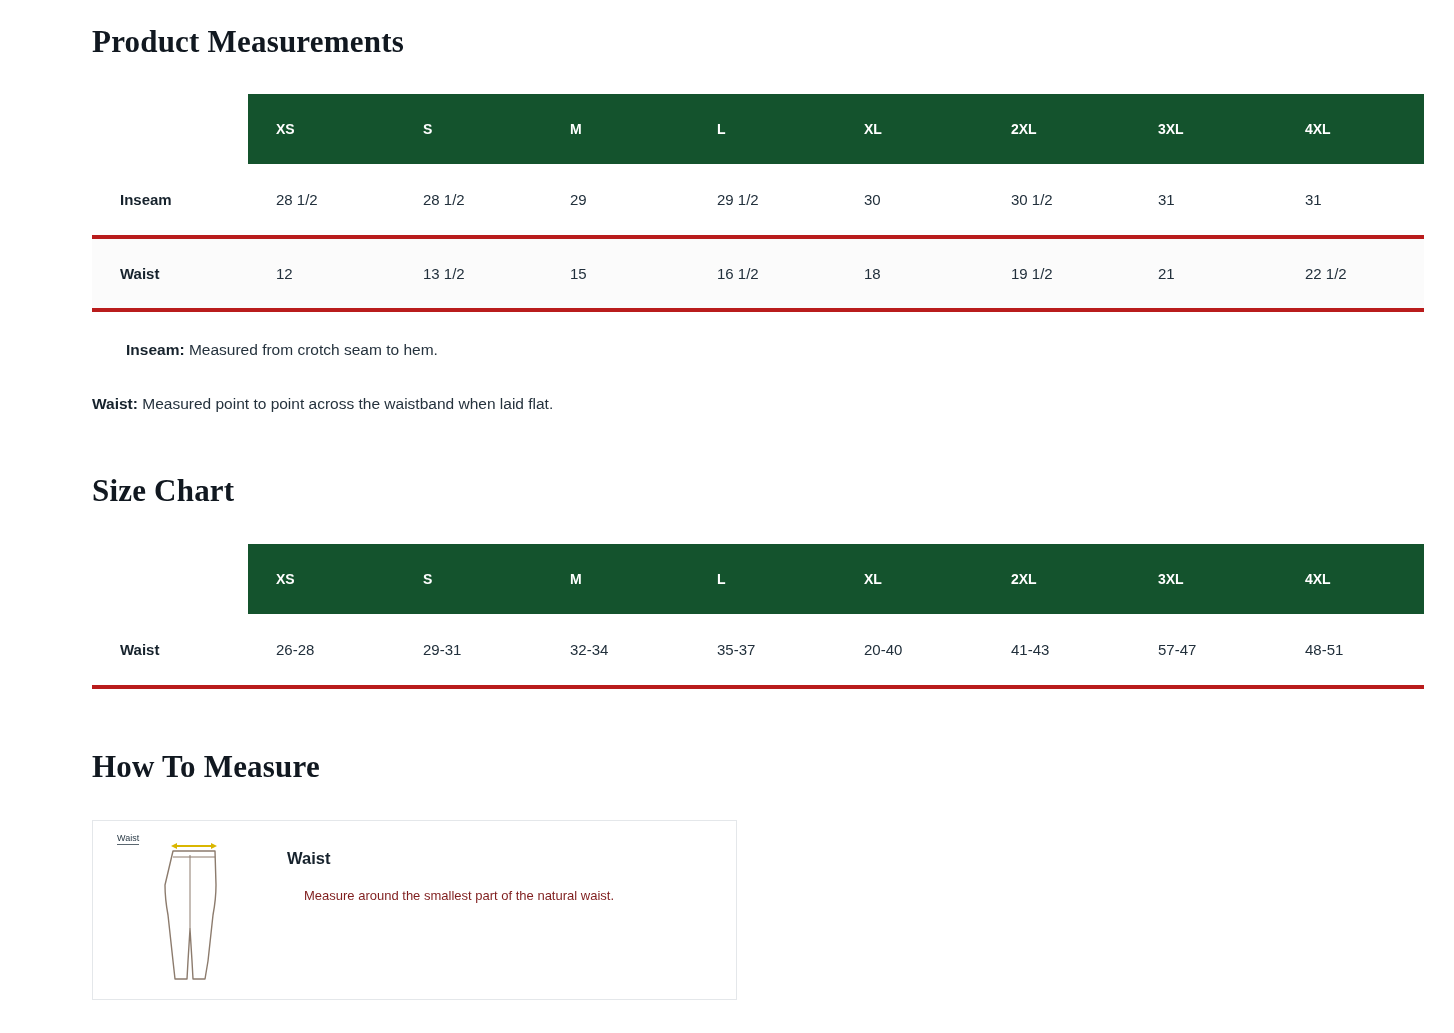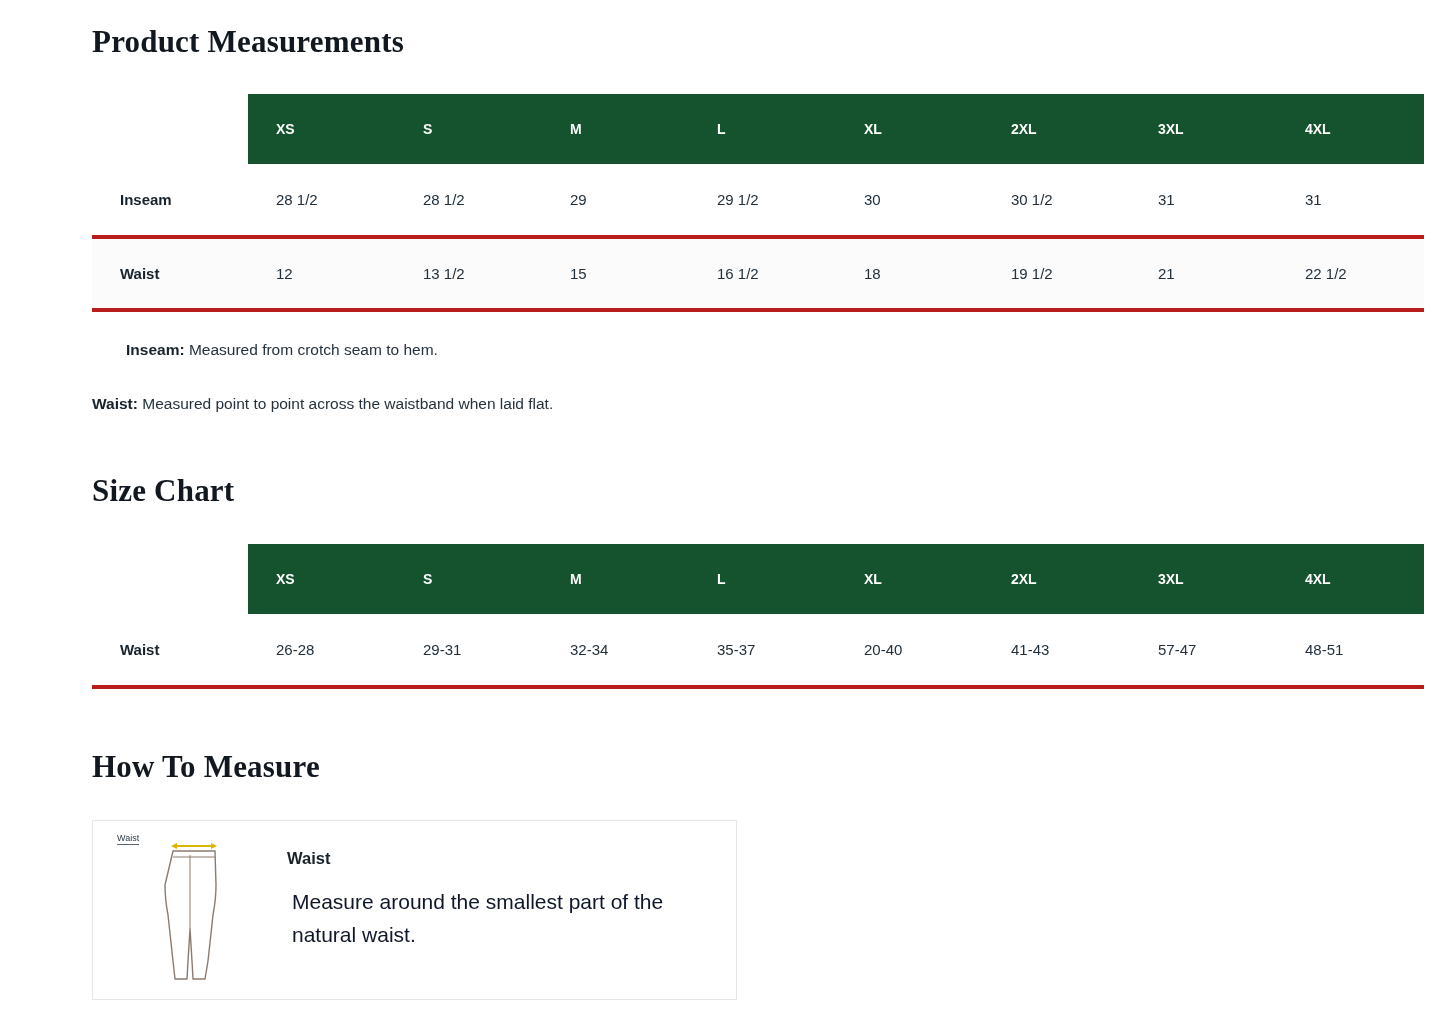--- a/index.html
+++ b/index.html
@@ -117,24 +117,24 @@
   .howto-text {
     padding: 28px 24px 0 12px;
   }
   .howto-text h3 {
     margin: 0 0 18px 0;
     font-size: 16.5px;
     font-weight: 700;
     color: #16222c;
   }
   .howto-text p {
-    margin: 5px;
-    font-size: 21px;
+    margin: 17px;
+    font-size: 13px;
     line-height: 1.55;
-    color: #0f172a;
+    color: #7f1d1d;
     max-width: 420px;
   }
   .fig-label {
     position: absolute;
     left: 2px;
     top: 0px;
     font-size: 9px;
     color: #2b3b47;
     font-family: "Liberation Sans", sans-serif;
     border-bottom: 1px solid #5b6770;

